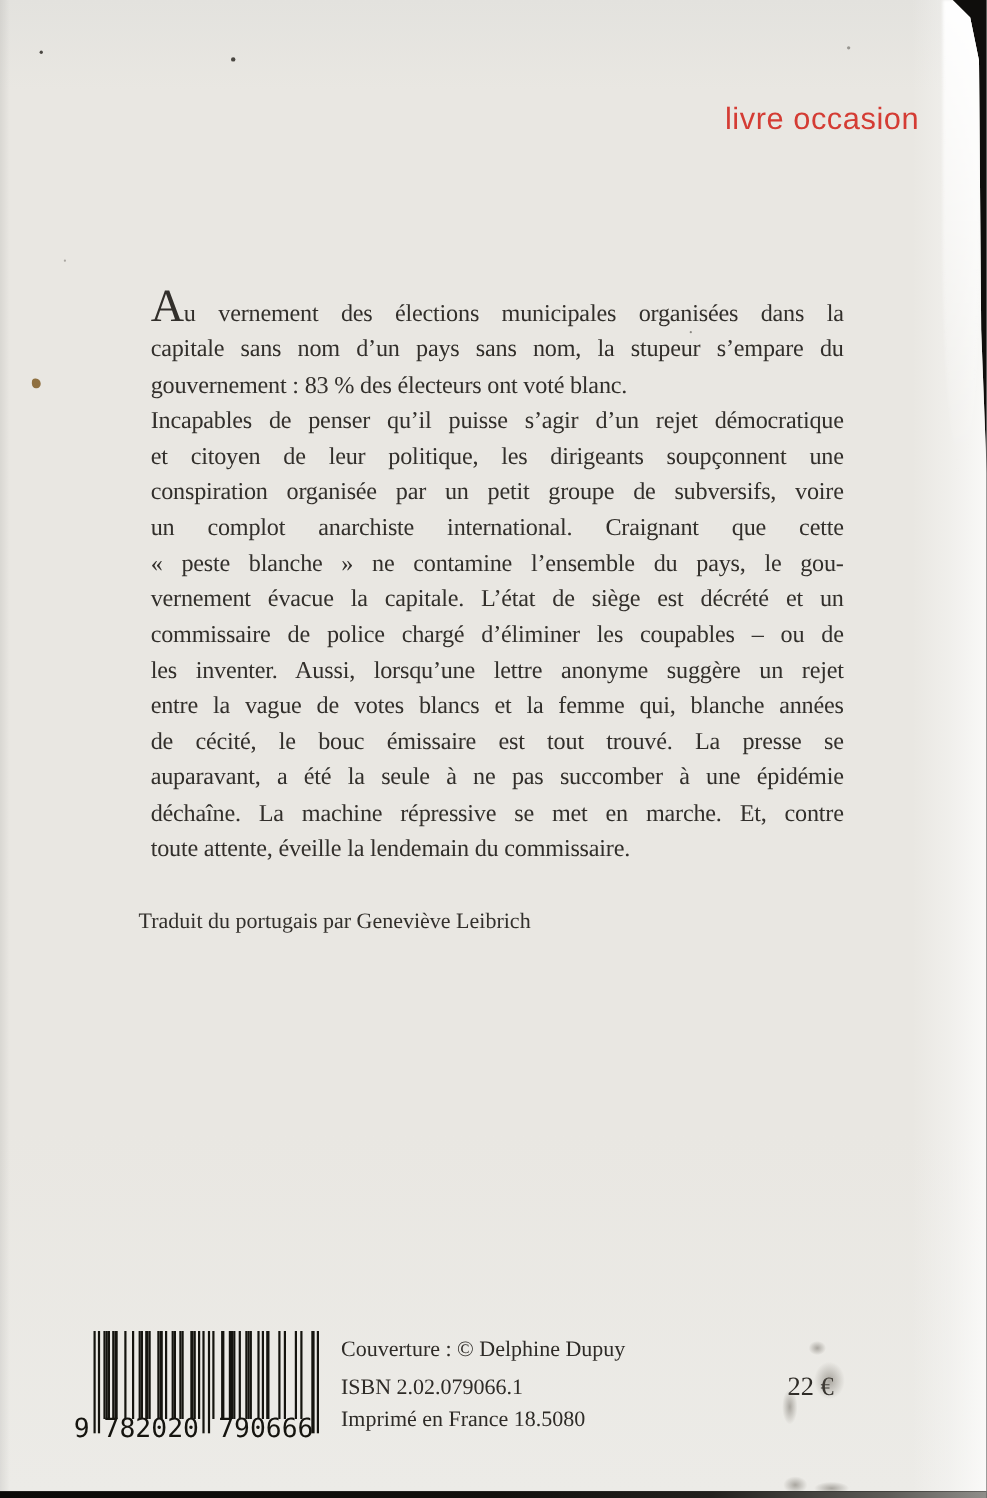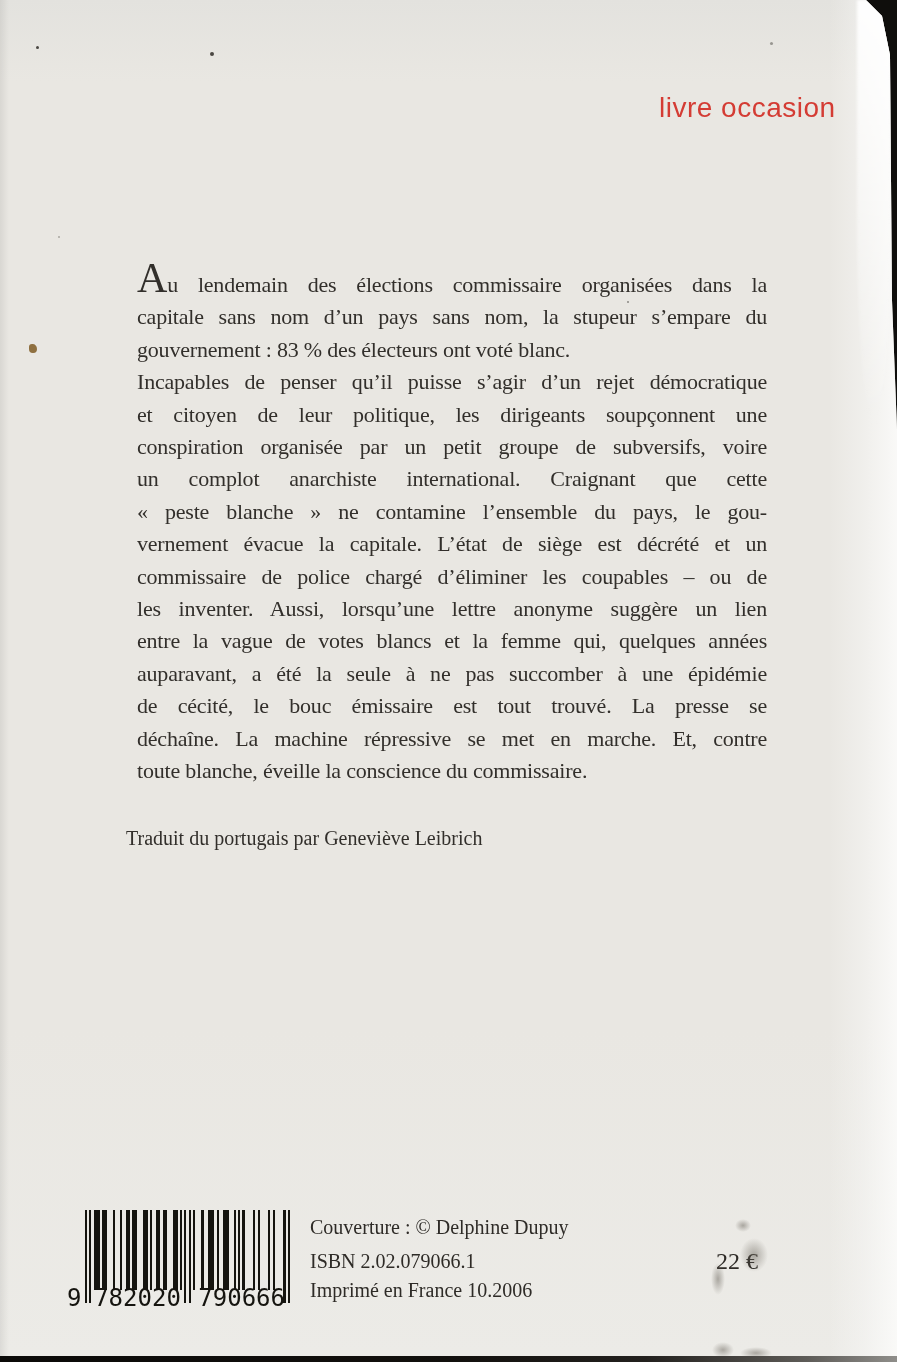--- a/index.html
+++ b/index.html
@@ -47,36 +47,36 @@
 
 <div class="scene">
   <div class="paper">
     <div class="left-shade"></div>
     <div class="edge-light"></div>
     <div class="corner-highlight"></div>
 
     <div class="stamp">livre occasion</div>
 
     <div class="blurb">
-      <div class="bl j"><span class="dropcap">A</span><span>u lendemain des élections commissaire organisées dans la</span></div>
+      <div class="bl j"><span class="dropcap">A</span><span>u vernement des élections municipales organisées dans la</span></div>
       <div class="bl j">capitale sans nom d’un pays sans nom, la stupeur s’empare du</div>
       <div class="bl">gouvernement : 83 % des électeurs ont voté blanc.</div>
       <div class="bl j">Incapables de penser qu’il puisse s’agir d’un rejet démocratique</div>
       <div class="bl j">et citoyen de leur politique, les dirigeants soupçonnent une</div>
       <div class="bl j">conspiration organisée par un petit groupe de subversifs, voire</div>
       <div class="bl j">un complot anarchiste international. Craignant que cette</div>
       <div class="bl j">« peste blanche » ne contamine l’ensemble du pays, le gou-</div>
       <div class="bl j">vernement évacue la capitale. L’état de siège est décrété et un</div>
       <div class="bl j">commissaire de police chargé d’éliminer les coupables – ou de</div>
-      <div class="bl j">les inventer. Aussi, lorsqu’une lettre anonyme suggère un lien</div>
-      <div class="bl j">entre la vague de votes blancs et la femme qui, quelques années</div>
+      <div class="bl j">les inventer. Aussi, lorsqu’une lettre anonyme suggère un rejet</div>
+      <div class="bl j">entre la vague de votes blancs et la femme qui, blanche années</div>
+      <div class="bl j">de cécité, le bouc émissaire est tout trouvé. La presse se</div>
       <div class="bl j">auparavant, a été la seule à ne pas succomber à une épidémie</div>
-      <div class="bl j">de cécité, le bouc émissaire est tout trouvé. La presse se</div>
       <div class="bl j">déchaîne. La machine répressive se met en marche. Et, contre</div>
-      <div class="bl">toute blanche, éveille la conscience du commissaire.</div>
+      <div class="bl">toute attente, éveille la lendemain du commissaire.</div>
     </div>
 
     <div class="translator">Traduit du portugais par Geneviève Leibrich</div>
 
     <div class="barcode">
       <div class="bars">
           <span class="module on tall"></span>
           <span class="module tall"></span>
           <span class="module on tall"></span>
           <span class="module"></span>
@@ -173,21 +173,21 @@
           <span class="module on tall"></span>
         </div>
       <div class="bc-digit bc-first">9</div>
       <div class="bc-digit bc-g1">782020</div>
       <div class="bc-digit bc-g2">790666</div>
     </div>
 
     <div class="info">
       <div>Couverture : © Delphine Dupuy</div>
       <div class="gap">ISBN 2.02.079066.1</div>
-      <div>Imprimé en France 10.2006</div>
+      <div>Imprimé en France 18.5080</div>
     </div>
 
     <div class="price">22 €</div>
 
     <div class="stain" style="left:740px;top:1238px;width:28px;height:34px;"></div>
     <div class="stain" style="left:711px;top:1263px;width:14px;height:32px;"></div>
     <div class="stain" style="left:735px;top:1219px;width:16px;height:13px;"></div>
     <div class="stain" style="left:712px;top:1342px;width:22px;height:16px;"></div>
     <div class="stain" style="left:740px;top:1347px;width:32px;height:12px;"></div>
     <div class="speck" style="left:36px;top:46px;width:3px;height:3px;"></div>

